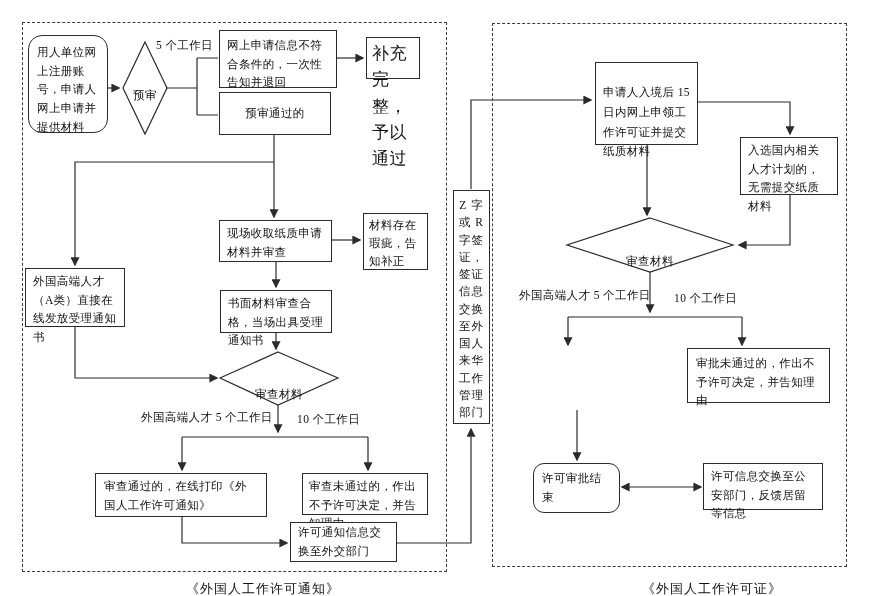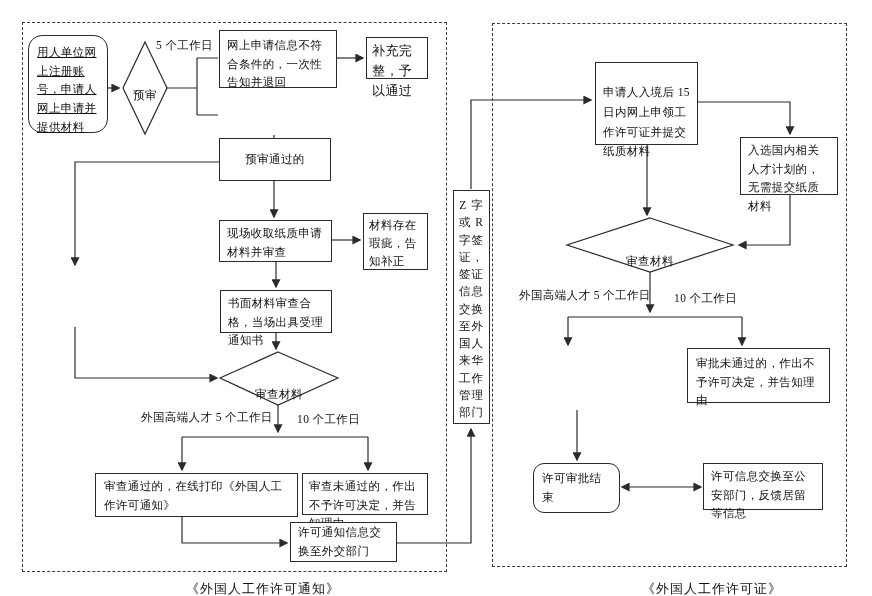--- a/index.html
+++ b/index.html
@@ -6,21 +6,21 @@
   #stage{
     position:relative;width:872px;height:596px;background:#ffffff;overflow:hidden;
     font-family:"Liberation Serif","DejaVu Serif",serif;color:#111111;
   }
   .frame{position:absolute;border:1.5px dashed #3a3a3a;background:transparent;}
   .box{
     position:absolute;border:1.3px solid #2b2b2b;background:#ffffff;box-sizing:border-box;
     font-size:11.5px;line-height:1.62;letter-spacing:0.4px;padding:5px 7px;
     text-align:left;color:#111111;
   }
-  .rounded{border-radius:14px;text-decoration:underline;}
+  .rounded{border-radius:14px;}
   .rounded-sm{border-radius:11px;}
   .center{display:flex;align-items:center;justify-content:center;text-align:center;padding:2px 4px;}
   .tallbox{
     position:absolute;border:1.3px solid #2b2b2b;background:#ffffff;box-sizing:border-box;
     font-size:11.5px;line-height:1.5;letter-spacing:1px;padding:6px 3px;text-align:center;color:#111111;
   }
   .lbl{position:absolute;font-size:11.5px;letter-spacing:0.4px;color:#111111;white-space:nowrap;}
   .cap{position:absolute;font-size:13px;letter-spacing:1px;color:#111111;white-space:nowrap;}
   .dtext{position:absolute;font-size:11.5px;letter-spacing:0.5px;color:#111111;text-align:center;margin-top:16px;}
   svg.wires{position:absolute;left:0;top:0;width:872px;height:596px;}
@@ -74,37 +74,38 @@
   </svg>
 
   <div class="box rounded" style="left:28px;top:35px;width:80px;height:98px;padding:7px 8px;">用人单位网上注册账号，申请人网上申请并提供材料</div>
 
   <div class="dtext" style="left:133px;top:71px;width:24px;line-height:1.45;">预审</div>
 
   <div class="lbl" style="left:156px;top:38px;">5 个工作日</div>
 
   <div class="box" style="left:219px;top:30px;width:118px;height:58px;">网上申请信息不符合条件的，一次性告知并退回</div>
 
-  <div class="box" style="left:366px;top:37px;width:62px;height:42px;font-size:13px;padding:3px 5px;line-height:1.55;">补充完整，予以通过</div>
+  <div class="box" style="left:366px;top:37px;width:54px;height:42px;font-size:17px;padding:3px 5px;line-height:1.55;">补充完整，予以通过</div>
 
-  <div class="box center" style="left:219px;top:92px;width:112px;height:43px;margin-top:46px;">预审通过的</div>
+  <div class="box center" style="left:219px;top:92px;width:112px;height:43px;">预审通过的</div>
 
   <div class="box" style="left:219px;top:220px;width:113px;height:42px;padding:3px 7px;">现场收取纸质申请材料并审查</div>
 
   <div class="box" style="left:363px;top:213px;width:65px;height:57px;padding:3px 5px;line-height:1.55;">材料存在瑕疵，告知补正</div>
 
   <div class="box" style="left:220px;top:290px;width:112px;height:43px;padding:3px 7px;">书面材料审查合格，当场出具受理通知书</div>
 
+  <div class="box" style="left:25px;top:268px;width:100px;height:59px;padding:3px 7px;">外国高端人才（A类）直接在线发放受理通知书</div>
 
   <div class="dtext" style="left:249px;top:371px;width:60px;">审查材料</div>
 
   <div class="lbl" style="left:141px;top:410px;">外国高端人才 5 个工作日</div>
   <div class="lbl" style="left:297px;top:412px;">10 个工作日</div>
 
-  <div class="box" style="left:95px;top:473px;width:203px;height:44px;padding:3px 8px;">审查通过的，在线打印《外国人工作许可通知》</div>
+  <div class="box" style="left:95px;top:473px;width:172px;height:44px;padding:3px 8px;">审查通过的，在线打印《外国人工作许可通知》</div>
 
   <div class="box" style="left:302px;top:473px;width:126px;height:42px;padding:3px 6px;">审查未通过的，作出不予许可决定，并告知理由</div>
 
   <div class="box" style="left:290px;top:522px;width:107px;height:40px;padding:0 7px;">许可通知信息交换至外交部门</div>
 
   <div class="cap" style="left:186px;top:580px;">《外国人工作许可通知》</div>
 
   <div class="tallbox" style="left:453px;top:190px;width:37px;height:234px;">Z 字或 R 字签证，签证信息交换至外国人来华工作管理部门</div>
 
   <div class="box" style="left:595px;top:62px;width:103px;height:83px;padding:20px 7px;line-height:1.72;">申请人入境后 15 日内网上申领工作许可证并提交纸质材料</div>

